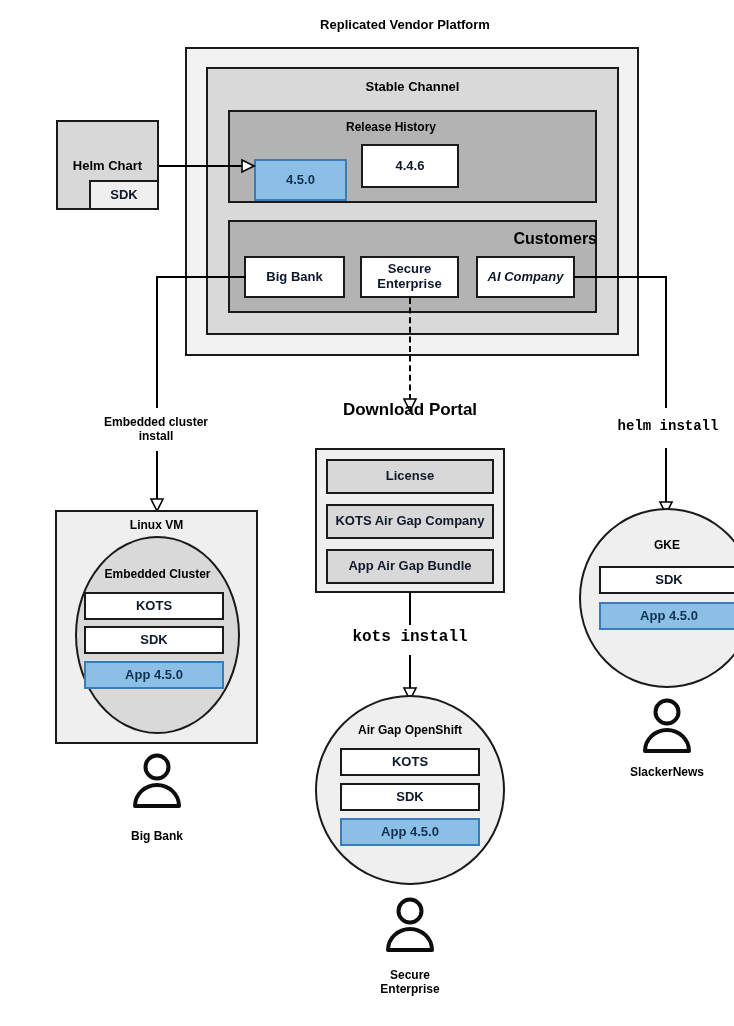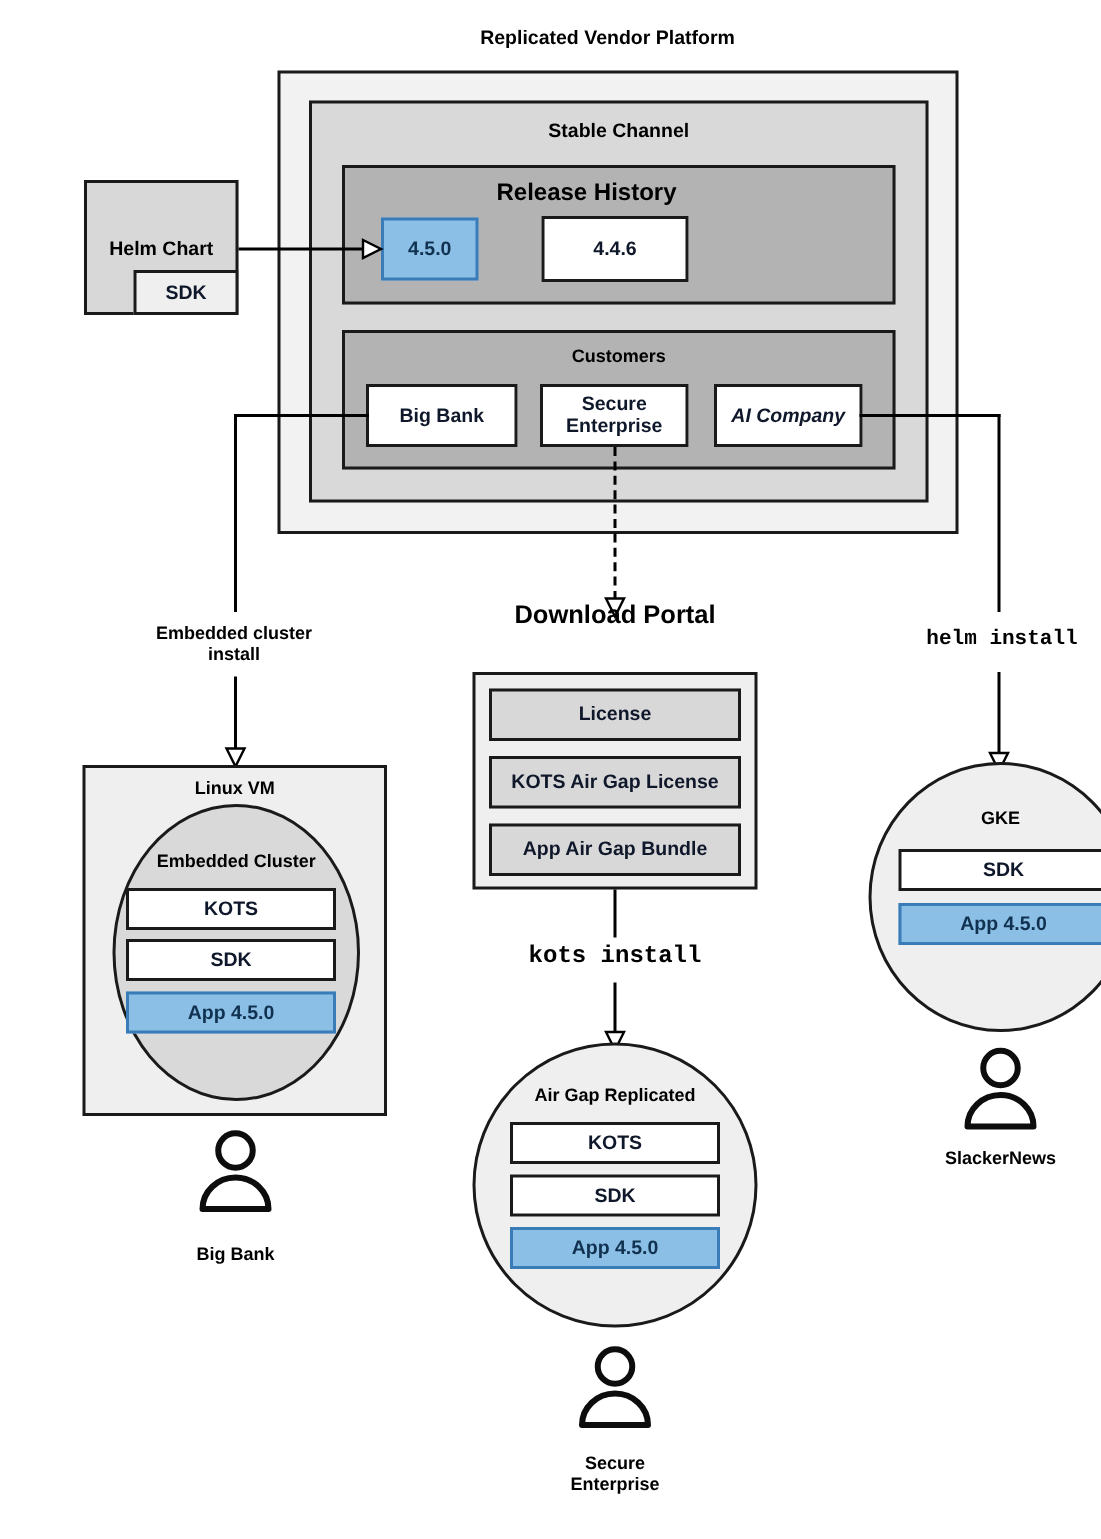--- a/index.html
+++ b/index.html
@@ -108,28 +108,28 @@
 <div id="canvas">
 
   <div class="lbl" style="left:187px; top:17px; width:360px; font-size:13px;">Replicated Vendor Platform</div>
 
   <div class="box-title fill-platform" style="left:147px; top:47px; width:454px; height:309px;"></div>
 
   <div class="box-title fill-channel" style="left:168px; top:67px; width:413px; height:268px;"></div>
   <div class="title-text" style="left:168px; top:79px; width:413px; font-size:13px;">Stable Channel</div>
 
   <div class="box-title fill-section" style="left:190px; top:110px; width:369px; height:93px;"></div>
-  <div class="title-text" style="left:190px; top:120px; width:326px; font-size:16px;">Release History</div>
-
-  <div class="box blue" style="left:216px; top:145px; width:65px; height:42px; font-size:13px;">4.5.0</div>
+  <div class="title-text" style="left:190px; top:120px; width:326px; font-size:12px;">Release History</div>
+
+  <div class="box blue" style="left:216px; top:159px; width:93px; height:42px; font-size:13px;">4.5.0</div>
 
   <div class="box fill-white" style="left:323px; top:144px; width:98px; height:44px; font-size:13px;">4.4.6</div>
 
   <div class="box-title fill-section" style="left:190px; top:220px; width:369px; height:93px;"></div>
-  <div class="title-text" style="left:190px; top:230px; width:369px; font-size:12px;">Customers</div>
+  <div class="title-text" style="left:190px; top:230px; width:369px; font-size:16px;text-align:right;">Customers</div>
 
   <div class="box fill-white" style="left:206px; top:256px; width:101px; height:42px; font-size:13px;">Big Bank</div>
 
   <div class="box fill-white" style="left:322px; top:256px; width:99px; height:42px; font-size:13px;">Secure
 Enterprise</div>
 
   <div class="box fill-white" style="left:438px; top:256px; width:99px; height:42px; font-size:13px;font-style:italic;">AI Company</div>
 
   <div class="box-title fill-grey" style="left:18px; top:120px; width:103px; height:90px;"></div>
   <div class="title-text" style="left:18px; top:158px; width:103px; font-size:13px;">Helm Chart</div>
@@ -180,32 +180,32 @@
 
   <svg class="person" width="60" height="60" style="left:89px; top:753px;" viewBox="0 0 60 60">
     <circle cx="30" cy="14" r="11.5" fill="none" stroke="#0d0d0d" stroke-width="4"></circle>
     <path d="M8 53 a22 21 0 0 1 44 0 z" fill="none" stroke="#0d0d0d" stroke-width="4" stroke-linejoin="round"></path>
   </svg>
   <div class="lbl" style="left:39px; top:829px; width:160px; font-size:12px;">Big Bank</div>
 
   <div class="box-title fill-light" style="left:277px; top:448px; width:190px; height:145px;"></div>
 
   <div class="box fill-grey" style="left:288px; top:459px; width:168px; height:35px; font-size:13px;">License</div>
-  <div class="box fill-grey" style="left:288px; top:504px; width:168px; height:35px; font-size:13px;">KOTS Air Gap License</div>
+  <div class="box fill-grey" style="left:288px; top:504px; width:168px; height:35px; font-size:13px;">KOTS Air Gap Company</div>
   <div class="box fill-grey" style="left:288px; top:549px; width:168px; height:35px; font-size:13px;">App Air Gap Bundle</div>
 
   <div class="ln ln-v" style="left:371px; top:593px; height:32px;"></div>
   <div class="lbl mono" style="left:292px; top:628px; width:160px; font-size:16px;">kots install</div>
   <div class="ln ln-v" style="left:371px; top:655px; height:35px;"></div>
   <svg class="arrow" width="14" height="14" style="left:365px; top:687px;">
     <polygon points="1,1 13,1 7,13" fill="#ffffff" stroke="#000000" stroke-width="1.6"></polygon>
   </svg>
 
   <div class="ellipse fill-light" style="left:277px; top:695px; width:190px; height:190px;"></div>
-  <div class="title-text" style="left:277px; top:723px; width:190px; font-size:12px;">Air Gap Replicated</div>
+  <div class="title-text" style="left:277px; top:723px; width:190px; font-size:12px;">Air Gap OpenShift</div>
 
   <div class="box fill-white" style="left:302px; top:748px; width:140px; height:28px; font-size:13px;">KOTS</div>
   <div class="box fill-white" style="left:302px; top:783px; width:140px; height:28px; font-size:13px;">SDK</div>
   <div class="box blue" style="left:302px; top:818px; width:140px; height:28px; font-size:13px;">App 4.5.0</div>
 
   <svg class="person" width="60" height="60" style="left:342px; top:897px;" viewBox="0 0 60 60">
     <circle cx="30" cy="14" r="11.5" fill="none" stroke="#0d0d0d" stroke-width="4"></circle>
     <path d="M8 53 a22 21 0 0 1 44 0 z" fill="none" stroke="#0d0d0d" stroke-width="4" stroke-linejoin="round"></path>
   </svg>
   <div class="lbl" style="left:292px; top:968px; width:160px; font-size:12px;">Secure

